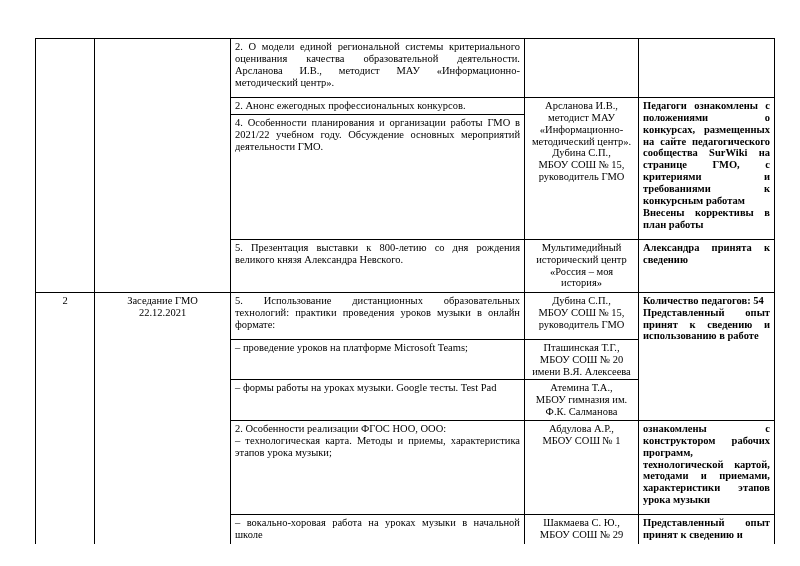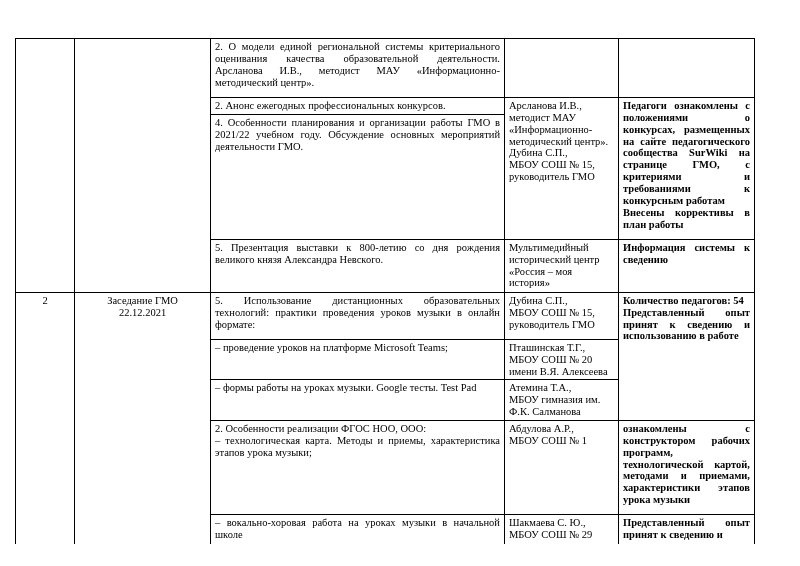--- a/index.html
+++ b/index.html
@@ -6,41 +6,41 @@
   html,body { width:800px; height:566px; }
   body {
     background:#ffffff;
     font-family:"Liberation Serif", serif;
     color:#000;
     position:relative;
     overflow:hidden;
   }
   .table-clip {
     position:absolute;
-    left:15px; top:38px;
+    left:35px; top:38px;
     width:740px; height:506px;
     overflow:hidden;
   }
   table.gmo {
     border-collapse:collapse;
     table-layout:fixed;
     width:739px;
   }
   table.gmo td {
     border:1px solid #000;
     vertical-align:top;
     font-size:10.5px;
     line-height:1.13;
     padding:2px 4px;
     overflow:hidden;
   }
   .c-num   { text-align:center; }
   .c-meet  { text-align:center; white-space:pre-line; }
   .c-topic { text-align:justify; white-space:pre-line; }
-  .c-speaker { text-align:left; white-space:pre-line; }
+  .c-speaker { text-align:center; white-space:pre-line; }
   .c-result  { text-align:justify; white-space:pre-line;font-weight:bold; }
   tr.r1 { height:59px; }
   tr.r2 { height:15px; }
   tr.r3 { height:125px; }
   tr.r4 { height:53px; }
   tr.r5 { height:47px; }
   tr.r6 { height:37px; }
   tr.r7 { height:37px; }
   tr.r8 { height:94px; }
   tr.r9 { height:60px; }
@@ -72,21 +72,21 @@
 МБОУ СОШ № 15, руководитель ГМО</td>
         <td class="c-result" rowspan="2">Педагоги ознакомлены с положениями о конкурсах, размещенных на сайте педагогического сообщества SurWiki на странице ГМО, с критериями и требованиями к конкурсным работам
 Внесены коррективы в план работы</td>
       </tr>
       <tr class="r3">
         <td class="c-topic">4. Особенности планирования и организации работы ГМО в 2021/22 учебном году. Обсуждение основных мероприятий деятельности ГМО.</td>
       </tr>
       <tr class="r4">
         <td class="c-topic">5. Презентация выставки к 800-летию со дня рождения великого князя Александра Невского.</td>
         <td class="c-speaker">Мультимедийный исторический центр «Россия – моя история»</td>
-        <td class="c-result">Информация системы к сведению</td>
+        <td class="c-result">Александра принята к сведению</td>
       </tr>
       <tr class="r5">
         <td class="c-num" rowspan="5">2</td>
         <td class="c-meet" rowspan="5">Заседание ГМО
 22.12.2021</td>
         <td class="c-topic">5. Использование дистанционных образовательных технологий: практики проведения уроков музыки в онлайн формате:</td>
         <td class="c-speaker">Дубина С.П.,
 МБОУ СОШ № 15, руководитель ГМО</td>
         <td class="c-result" rowspan="3">Количество педагогов: 54
 Представленный опыт принят к сведению и использованию в работе</td>

